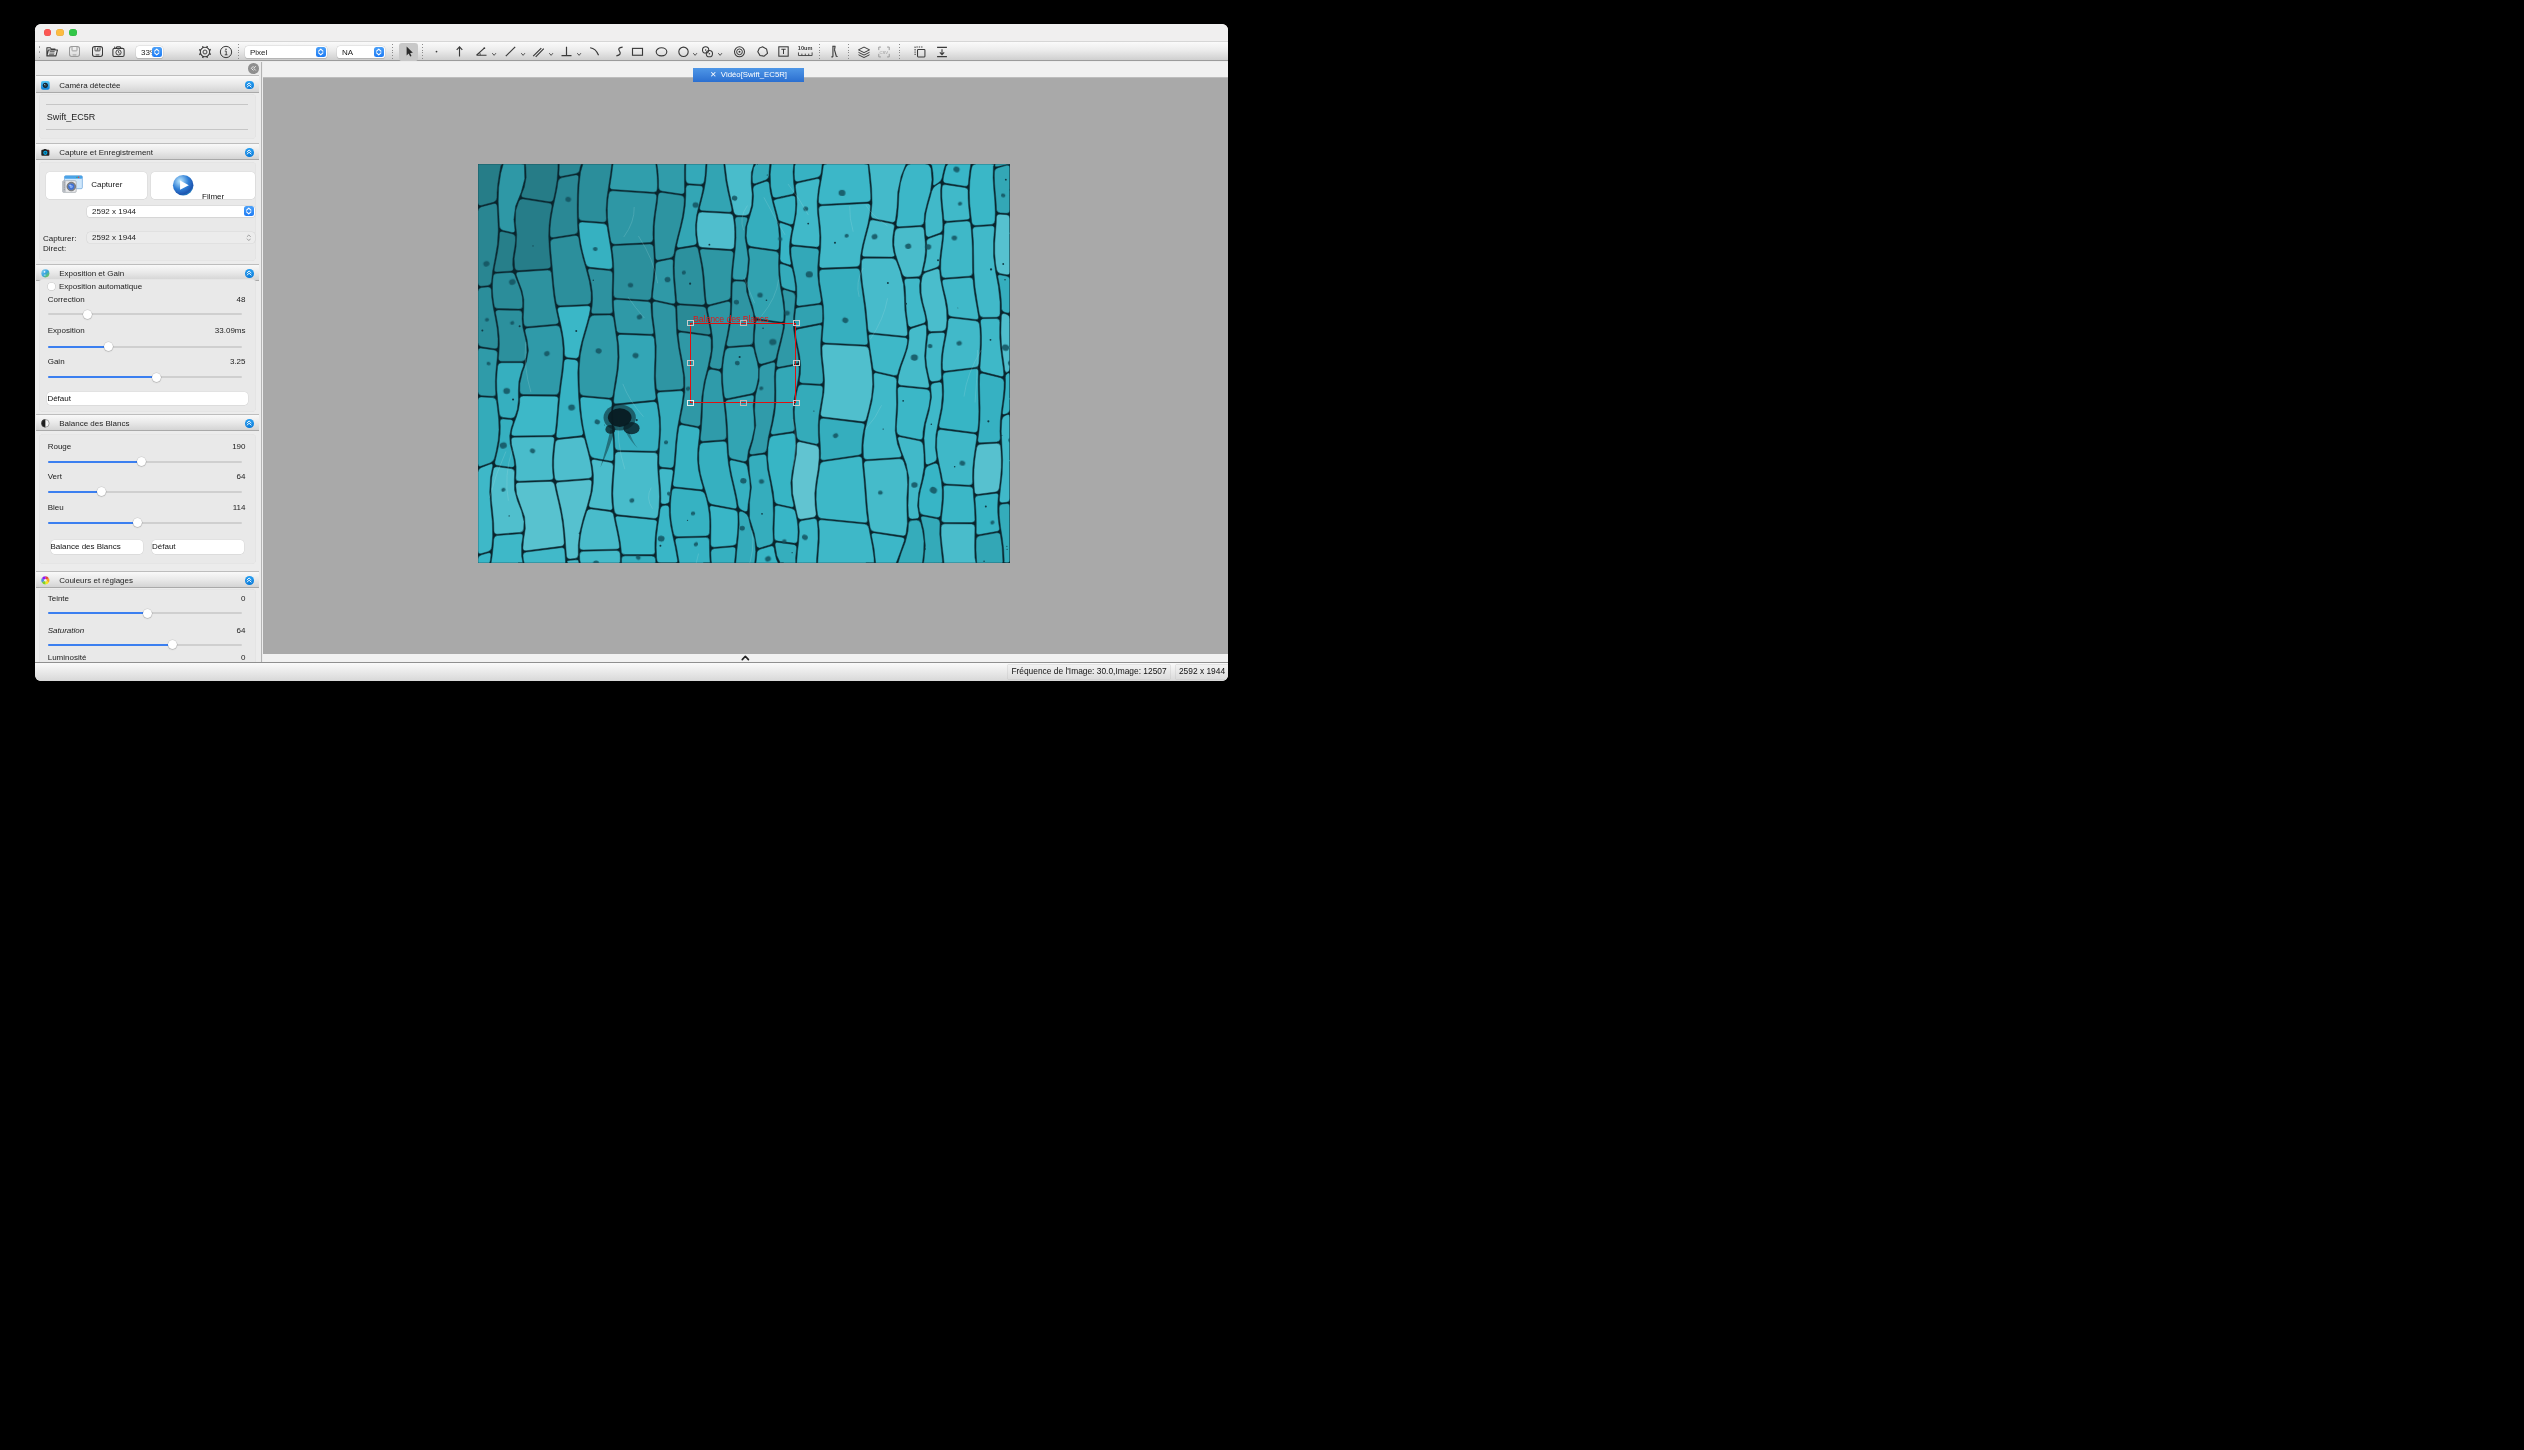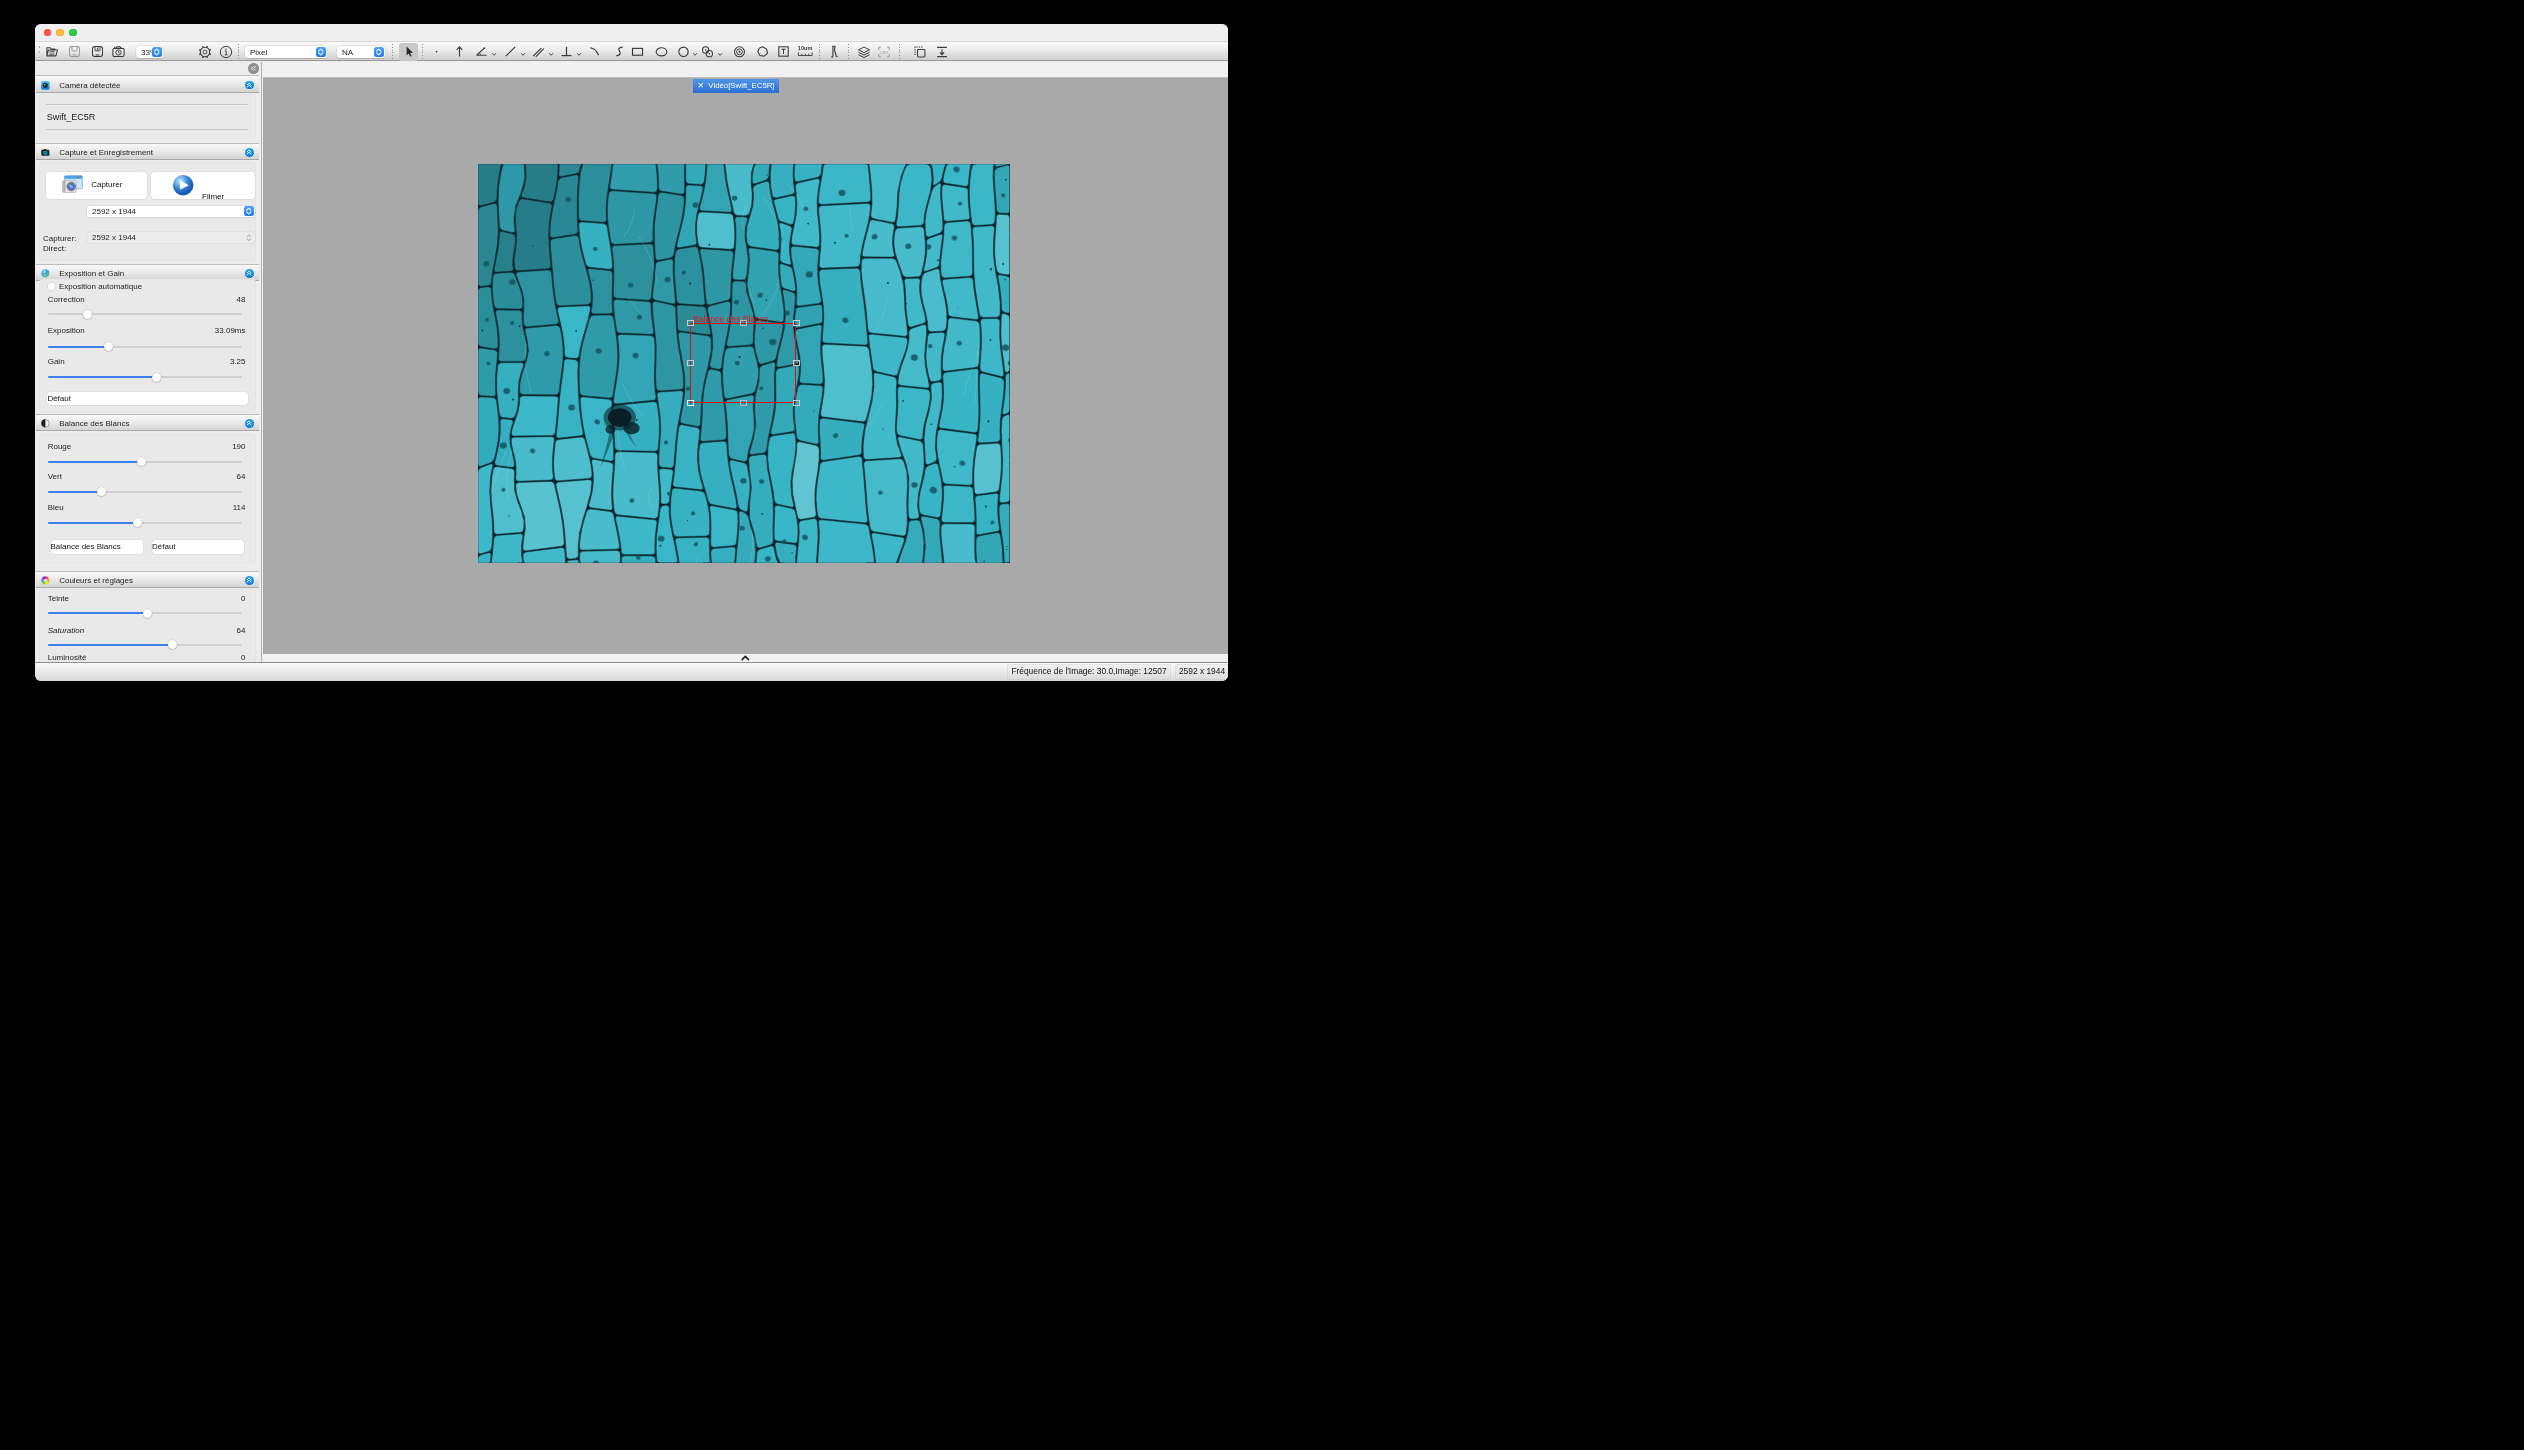--- a/index.html
+++ b/index.html
@@ -26,21 +26,21 @@
 .secbox{position:absolute;left:3.7px;width:217px;background:#e9e9e9;border-radius:4.3px;box-shadow:0 0 0 0.3px #dadada inset;}
 .slab{position:absolute;font-size:8px;color:#1c1c1c;}
 .sval{position:absolute;font-size:8px;color:#1c1c1c;text-align:right;right:0;}
 .track{position:absolute;height:2.2px;border-radius:1.2px;background:#cfcfcf;}
 .track .fill{position:absolute;left:0;top:0;height:100%;border-radius:1.2px;background:#3b7ff0;}
 .knob{position:absolute;top:-3.7px;width:9.3px;height:9.3px;border-radius:50%;background:#fff;box-shadow:0 0 0 0.3px rgba(0,0,0,.22),0 0.6px 1.2px rgba(0,0,0,.25);}
 .btn{position:absolute;background:#fff;border-radius:3.7px;box-shadow:0 0 0 0.3px #cdcdcd,0 0.3px 0.6px rgba(0,0,0,.15);font-size:8px;color:#111;text-align:left;}
 
 #canvas{position:absolute;left:228px;top:38px;right:0;bottom:18.3px;background:#a9a9a9;}
 #tabbar{position:absolute;left:0;top:0;width:100%;height:16px;background:#f1f1f1;border-bottom:0.6px solid #bdbdbd;}
-#tab{position:absolute;left:430px;top:17px;width:86px;height:14.3px;background:linear-gradient(#4f97e7,#2b6fd0);color:#fff;font-size:7.8px;text-align:center;line-height:14.3px;}
+#tab{position:absolute;left:430px;top:6px;width:111px;height:14.3px;background:linear-gradient(#4f97e7,#2b6fd0);color:#fff;font-size:7.8px;text-align:center;line-height:14.3px;}
 #img{position:absolute;left:215px;top:102px;width:532px;height:399px;}
 
 #statusbar{position:absolute;left:0;bottom:0;width:100%;height:18.3px;background:linear-gradient(#fafafa,#d8d8d8);border-top:0.6px solid #8f8f8f;}
 .sbox{position:absolute;top:2.2px;height:13.7px;background:linear-gradient(#f2f2f2,#dcdcdc);box-shadow:0 0 0 0.3px #b9b9b9;font-size:8.4px;color:#111;text-align:center;line-height:13.7px;}
 </style></head>
 <body>
 <div id="win">
   <div id="titlebar">
     <div class="tl" style="left:8.7px;background:#fc5753;box-shadow:inset 0 0 0 0.3px #df3e38;"></div>
     <div class="tl" style="left:21px;background:#fdbc40;box-shadow:inset 0 0 0 0.3px #de9f34;"></div>

